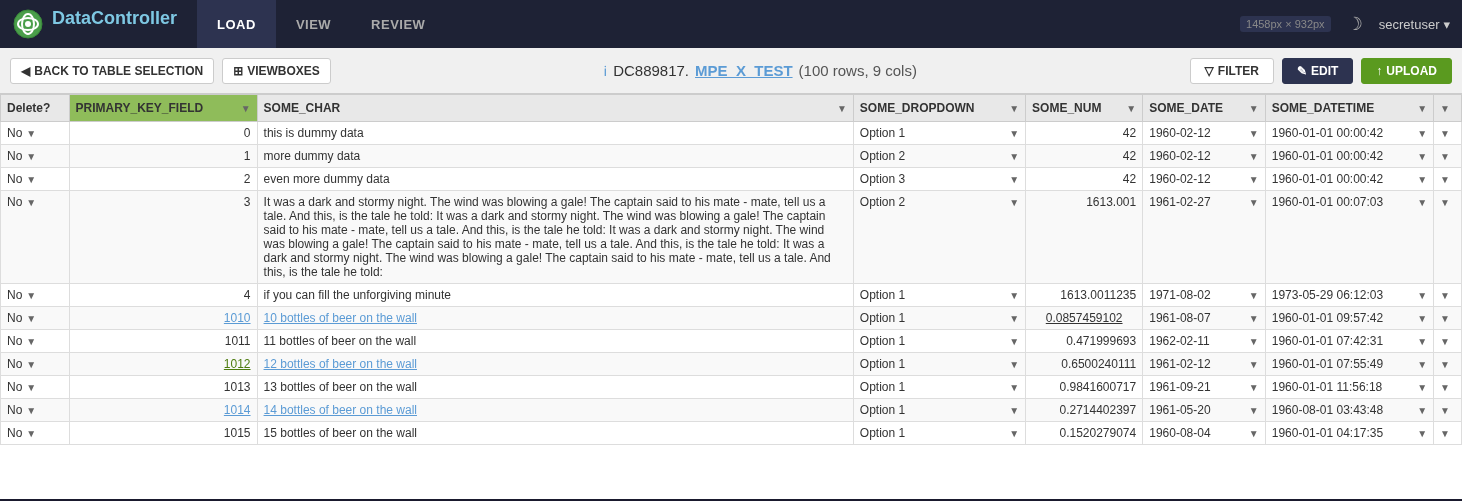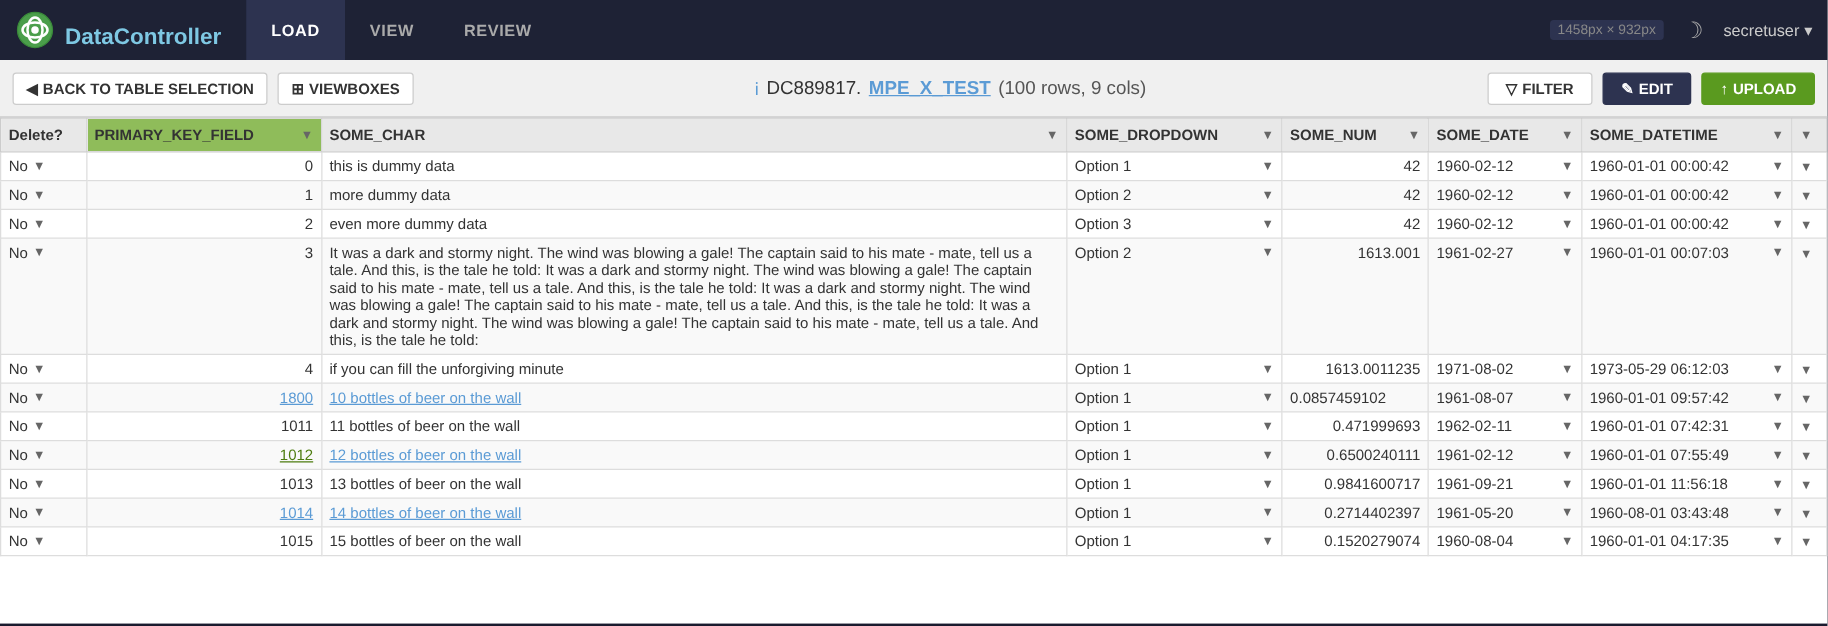--- a/index.html
+++ b/index.html
@@ -9,21 +9,21 @@
     .top-nav {
       background: #1e2235;
       display: flex;
       align-items: center;
       height: 48px;
       padding: 0 12px;
       gap: 0;
     }
     .logo-area {
       display: flex;
-      align-items: flex-end;
+      align-items: flex-start;
       gap: 8px;
       margin-right: 20px;
     }
     .logo-icon {
       width: 32px;
       height: 32px;
     }
     .logo-text {
       font-size: 18px;
       font-weight: bold;
@@ -488,29 +488,29 @@
           </td>
           <td><span style="color:#666;font-size:10px;cursor:pointer;">▼</span></td>
         </tr>
         <tr>
           <td>
             <div class="row-no">
               <span>No</span>
               <span class="row-down">▼</span>
             </div>
           </td>
-          <td style="text-align: right;"><a href="#" style="color:#5b9bd5;text-decoration:underline">1800</a></td>
+          <td style="text-align: right;"><a href="#" style="color:#5b9bd5;text-decoration:underline">1010</a></td>
           <td style="max-width: 490px;"><a href="#" style="color:#5b9bd5;text-decoration:underline">10 bottles of beer on the wall</a></td>
           <td>
             <div class="dropdown-cell">
               <span>Option 1</span>
               <span class="down-arrow">▼</span>
             </div>
           </td>
-          <td style="text-align: left;"><span>0.0857459102</span></td>
+          <td style="text-align: center; text-decoration: underline;"><span>0.0857459102</span></td>
           <td>
             <div class="dropdown-cell">
               <span>1961-08-07</span>
               <span class="down-arrow">▼</span>
             </div>
           </td>
           <td>
             <div class="dropdown-cell">
               <span>1960-01-01 09:57:42</span>
               <span class="down-arrow">▼</span>

